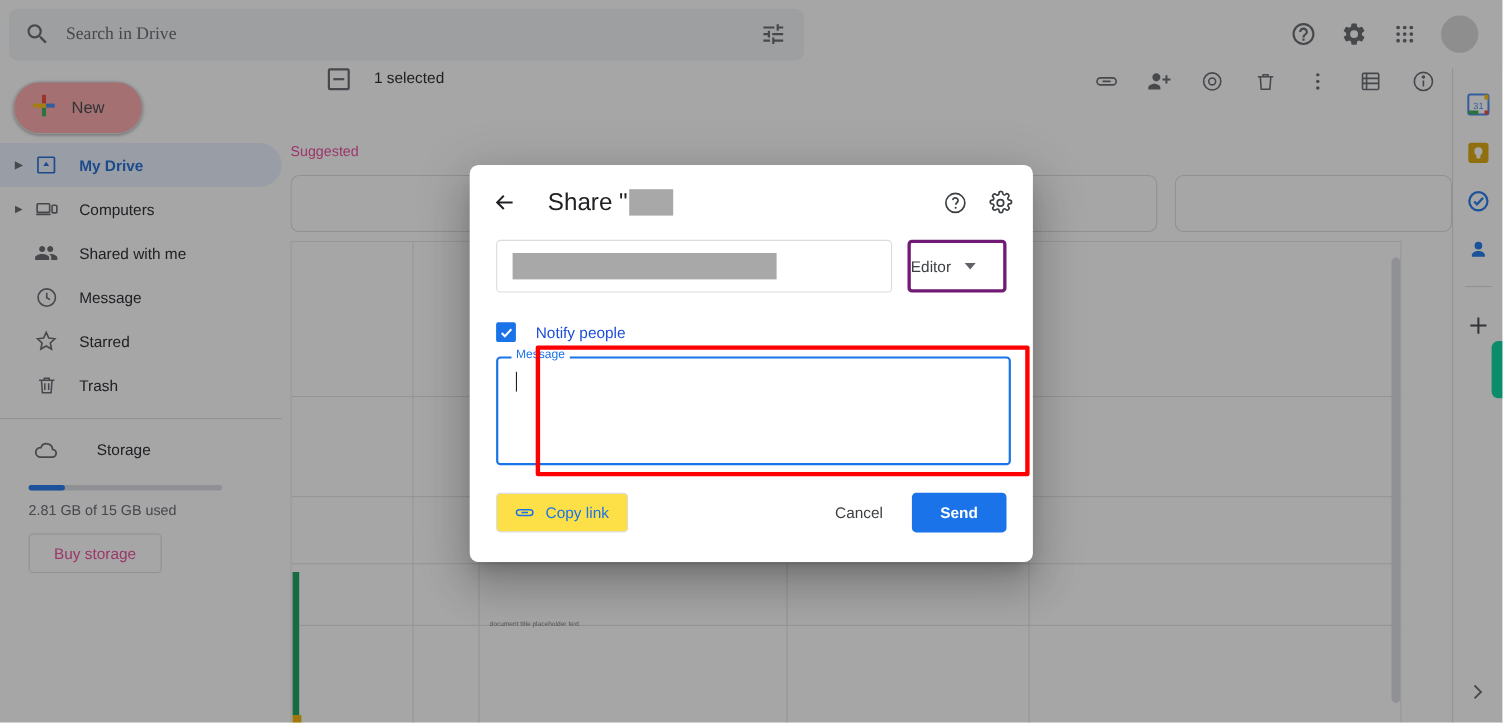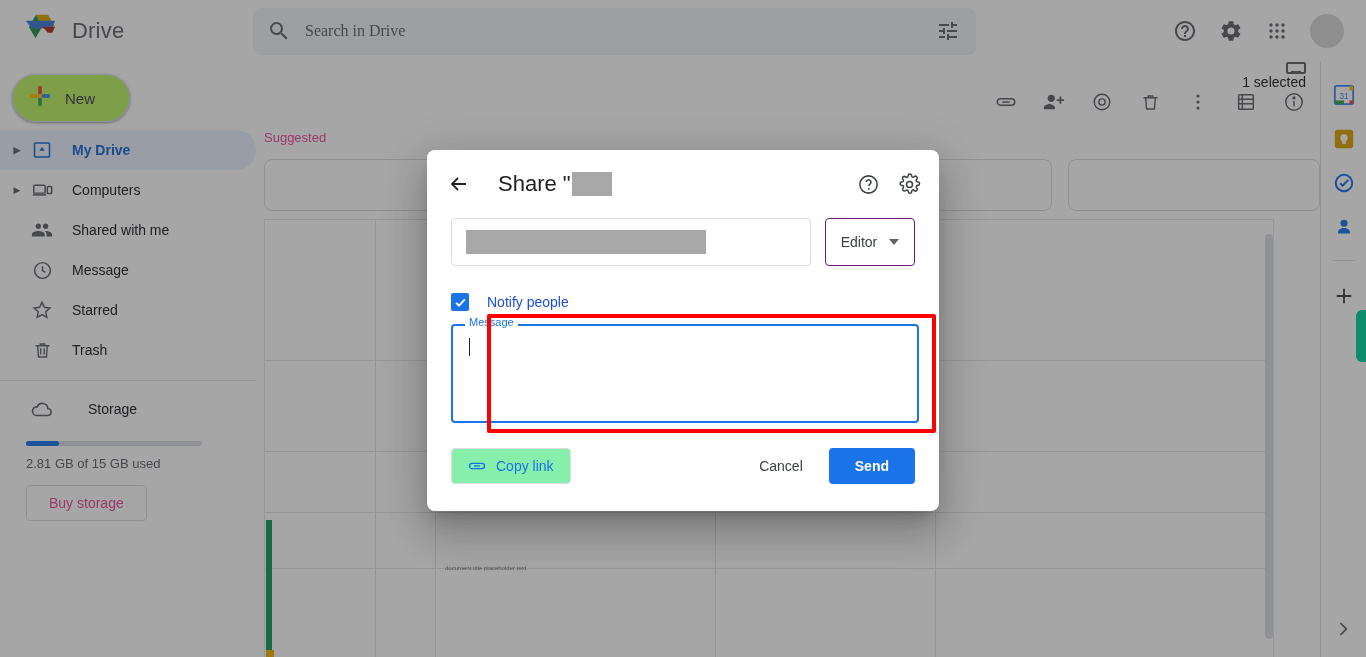--- a/index.html
+++ b/index.html
@@ -26,21 +26,21 @@
   .search-input { flex: 1; border: 0; outline: 0; background: transparent; font-size: 16px; color: #202124; padding-left: 14px; font-family: Liberation Serif, serif; }
   .search-input::placeholder { color: #5f6368; }
   .tune-icon { width: 24px; height: 24px; color: #5f6368; margin-right: 8px; }
 
   .header-right { margin-left: auto; display: flex; align-items: center; padding-right: 22px; gap: 20px; }
   .hicon { width: 26px; height: 26px; color: #5f6368; display: flex; align-items: center; justify-content: center; }
   .avatar { width: 34px; height: 34px; border-radius: 50%; background: #d8d8d8; }
 
   
   .sidebar { position: absolute; left: 0; top: 62px; width: 256px; bottom: 0; background: #ffffff; }
-  .new-btn { margin: 12px 0 8px 12px; width: 118px; height: 48px; border-radius: 24px; background: #bef264; border: 1px solid #dadce0;
+  .new-btn { margin: 12px 0 8px 12px; width: 118px; height: 48px; border-radius: 24px; background: #fca5a5; border: 1px solid #dadce0;
              box-shadow: 0 1px 2px rgba(60,64,67,.3), 0 1px 3px 1px rgba(60,64,67,.15); display: flex; align-items: center; padding-left: 16px; cursor: pointer; }
   .new-label { font-size: 15px; color: #3c4043; margin-left: 14px; }
 
   .nav { margin-top: 8px; }
   .nav-item { height: 40px; display: flex; align-items: center; border-radius: 0 20px 20px 0; padding-left: 8px; cursor: pointer; color: #202124; }
   .nav-item.active { background: #e8f0fe; color: #1967d2; font-weight: bold; }
   .nav-caret { width: 18px; flex: 0 0 18px; display: flex; align-items: center; justify-content: center; color: #5f6368; font-size: 9px; }
   .nav-caret.empty { visibility: hidden; }
   .nav-icon { width: 24px; height: 24px; flex: 0 0 24px; display: flex; align-items: center; justify-content: center; color: #5f6368; margin-left: 4px; }
   .nav-item.active .nav-icon { color: #1967d2; }
@@ -49,21 +49,21 @@
   .divider { height: 1px; background: #e0e0e0; margin: 10px 0 8px 0; }
   .storage-row { height: 40px; display: flex; align-items: center; padding-left: 30px; gap: 16px; }
   .storage-icon { width: 24px; height: 24px; color: #5f6368; }
   .storage-label { font-size: 14px; color: #202124; margin-left: 18px; }
   .bar-track { margin: 12px 0 0 26px; width: 176px; height: 5px; border-radius: 3px; background: #dadce0; }
   .bar-fill { height: 5px; border-radius: 3px; background: #1a73e8; }
   .storage-text { margin: 10px 0 0 26px; font-size: 13px; color: #5f6368; }
   .buy-btn { margin: 14px 0 0 26px; height: 36px; padding: 0 22px; border: 1px solid #dadce0; border-radius: 4px; background: #fff; color: #ec4899; font-size: 14px; cursor: pointer; font-family: "Liberation Sans", sans-serif; }
 
   
-  .sel-bar { position: absolute; left: 264px; top: 62px; right: 46px; height: 52px; display: flex; align-items: flex-end; padding: 0 14px 0 34px; flex-direction: column; }
+  .sel-bar { position: absolute; left: 264px; top: 62px; right: 46px; height: 52px; display: flex; align-items: flex-start; padding: 0 14px 0 34px; }
   .sel-check { width: 20px; height: 20px; border: 2px solid #5f6368; border-radius: 2px; position: relative; }
   .sel-check::after { content: ""; position: absolute; left: 3px; top: 7px; width: 10px; height: 2px; background: #5f6368; }
   .sel-text { font-size: 14px; color: #202124; margin-left: 22px; }
   .sel-actions { margin-left: auto; display: flex; align-items: center; gap: 24px; }
   .tb-icon { width: 24px; height: 24px; color: #5f6368; display: flex; align-items: center; justify-content: center; cursor: pointer; }
 
   
   .content { position: absolute; left: 264px; top: 114px; right: 46px; bottom: 0; background: #fff; overflow: hidden; }
   .sugg-label { font-size: 13px; color: #ec4899; padding: 16px 0 0 0; }
   .cards { display: flex; gap: 16px; padding-top: 14px; }
@@ -96,62 +96,50 @@
   .back-arrow { width: 24px; height: 24px; color: #202124; cursor: pointer; }
   .dlg-title { font-size: 22px; color: #202124; margin-left: 27px; display: flex; align-items: center; }
   .redact { display: inline-block; background: #a8a8a8; }
   .title-redact { width: 40px; height: 24px; margin-left: 1px; }
   .dlg-head-right { margin-left: auto; display: flex; align-items: center; gap: 18px; }
   .dlg-hicon { width: 23px; height: 23px; color: #3c4043; cursor: pointer; }
 
   .row-input { display: flex; align-items: center; gap: 14px; padding: 0 24px; }
   .people-input { flex: 1; height: 48px; border: 1px solid #dadce0; border-radius: 4px; display: flex; align-items: center; padding: 0 14px; }
   .input-redact { width: 240px; height: 24px; }
-  .editor-select { width: 90px; height: 48px; border: 1px solid #701a75; border-radius: 4px; display: flex; align-items: center; justify-content: center; gap: 12px; cursor: pointer; }
+  .editor-select { width: 90px; height: 48px; border: 3px solid #701a75; border-radius: 4px; display: flex; align-items: center; gap: 12px; cursor: pointer; }
   .editor-label { font-size: 14px; color: #3c4043; }
   .caret-down { width: 0; height: 0; border-left: 5px solid transparent; border-right: 5px solid transparent; border-top: 6px solid #5f6368; }
 
   .notify-row { display: flex; align-items: center; padding: 0 24px; margin-top: 26px; height: 20px; }
   .cbox { width: 18px; height: 18px; border-radius: 2px; background: #1a73e8; display: flex; align-items: center; justify-content: center; cursor: pointer; }
   .notify-label { font-size: 14px; color: #1d4ed8; margin-left: 18px; }
 
   .msg-wrap { position: relative; margin: 12px 20px 0 24px; height: 99px; }
   .msg-box { position: absolute; inset: 0; border: 2px solid #1a73e8; border-radius: 4px; background: #fff; }
   .msg-legend { position: absolute; left: 14px; top: -8px; background: #fff; padding: 0 4px; font-size: 11px; color: #1a73e8; }
   .caret-bar { position: absolute; left: 16px; top: 12px; width: 1px; height: 18px; background: #202124; }
 
   .highlight { position: absolute; left: 36px; top: -10px; width: 449px; height: 119px; border: 4px solid #ff0000; border-radius: 2px; pointer-events: none; }
 
   .dlg-foot { display: flex; align-items: center; padding: 0 24px; margin-top: 25px; }
-  .copy-link { height: 36px; padding: 0 16px; border: 1px solid #dadce0; border-radius: 4px; background: #86efac; color: #1a73e8; font-size: 14px; display: flex; align-items: center; gap: 10px; cursor: pointer; }
+  .copy-link { height: 36px; padding: 0 16px; border: 1px solid #dadce0; border-radius: 4px; background: #fde047; color: #1a73e8; font-size: 14px; display: flex; align-items: center; gap: 10px; cursor: pointer; }
   .link-icon { width: 18px; height: 18px; }
   .foot-right { margin-left: auto; display: flex; align-items: flex-start; gap: 12px; }
   .cancel-btn { height: 36px; padding: 0 14px; background: transparent; border: 0; color: #3c4043; font-size: 14px; cursor: pointer; font-family: "Liberation Sans", sans-serif; }
   .send-btn { height: 36px; padding: 0 26px; background: #1a73e8; border: 0; border-radius: 4px; color: #fff; font-size: 14px; font-weight: bold; cursor: pointer; font-family: "Liberation Sans", sans-serif; }
 </style>
 </head>
 <body>
 
 <div id="root">
 
   <div class="app">
 
     <div class="header">
-      <div class="brand">
-        <span class="drive-logo">
-          <svg viewBox="0 0 48 44" width="40" height="36">
-            <path d="M16.5 2 L31.5 2 L40 17 L25 17 Z" fill="#d9a300"></path>
-            <path d="M16.5 2 L8 17 L16 31 L24.5 16.5 Z" fill="#2b9348"></path>
-            <path d="M8 17 L0.5 31 L30 31 L38 17 Z" fill="none"></path>
-            <path d="M4 31 L11.5 44 L36 44 L40 31 Z" fill="#3c78d8" transform="translate(0,-13) scale(1,0.72)"></path>
-            <path d="M25 17 L40 17 L36.5 24 L31 24 Z" fill="#b02e26" transform="translate(0,0)"></path>
-          </svg>
-        </span>
-        <span class="brand-name">Drive</span>
-      </div>
 
       <div class="searchwrap">
         <span class="search-icon">
           <svg viewBox="0 0 24 24" width="24" height="24" fill="currentColor">
               <path d="M15.5 14h-.79l-.28-.27A6.47 6.47 0 0016 9.5 6.5 6.5 0 109.5 16c1.61 0 3.09-.59 4.23-1.57l.27.28v.79l5 4.99L20.49 19l-4.99-5zm-6 0C7.01 14 5 11.99 5 9.5S7.01 5 9.5 5 14 7.01 14 9.5 11.99 14 9.5 14z"></path>
             </svg>
         </span>
         <input class="search-input" type="text" placeholder="Search in Drive" style="">
         <span class="tune-icon">
           <svg viewBox="0 0 24 24" width="24" height="24" fill="currentColor">

